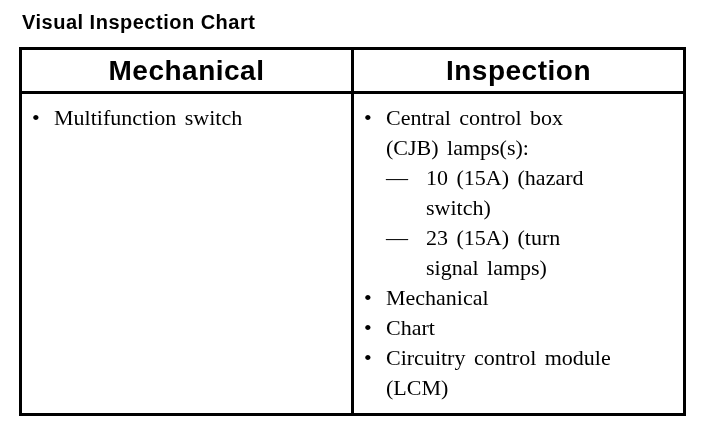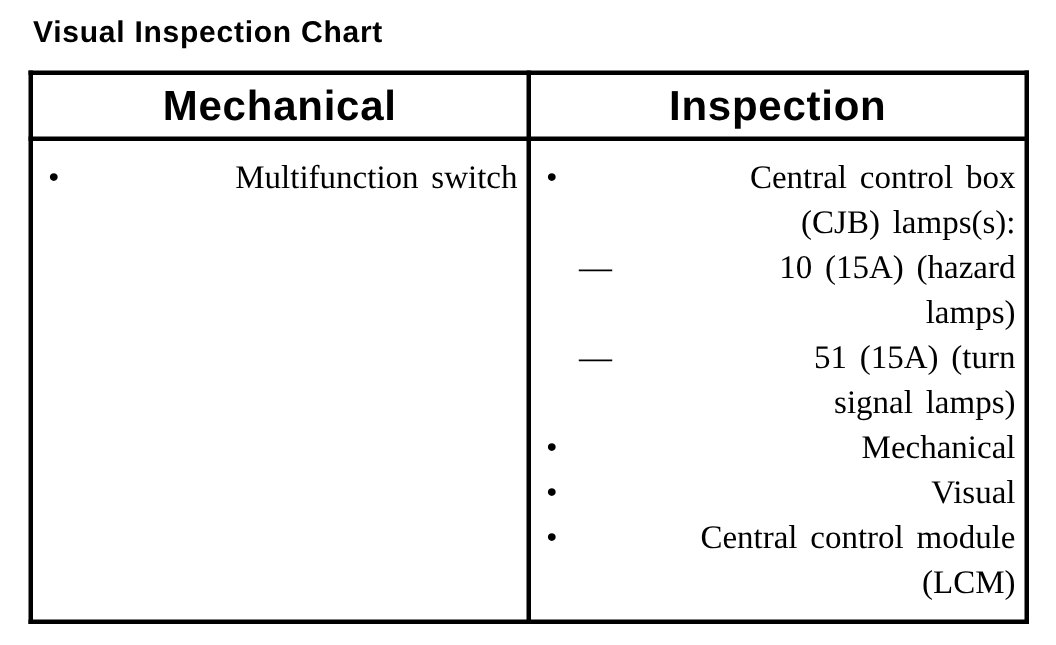--- a/index.html
+++ b/index.html
@@ -58,21 +58,21 @@
     width: 22px;
     display: inline-block;
   }
   .li.sub {
     margin-left: 22px;
   }
   .li.sub .marker {
     flex: 0 0 40px;
     width: 40px;
   }
-  .li .txt { flex: 1 1 auto; text-align: right; }
+  .li .txt { flex: 1 1 auto; }
   .line { white-space: nowrap; }
 </style>
 </head>
 <body>
 
 <div class="title">Visual Inspection Chart</div>
 
 <table class="vic">
   <thead>
     <tr>
@@ -95,45 +95,45 @@
           <span class="marker">•</span>
           <span class="txt">
             <div class="line">Central control box</div>
             <div class="line">(CJB) lamps(s):</div>
           </span>
         </div>
         <div class="li sub">
           <span class="marker">—</span>
           <span class="txt">
             <div class="line">10 (15A) (hazard</div>
-            <div class="line">lamps)</div>
+            <div class="line">switch)</div>
           </span>
         </div>
         <div class="li sub">
           <span class="marker">—</span>
           <span class="txt">
-            <div class="line">51 (15A) (turn</div>
+            <div class="line">23 (15A) (turn</div>
             <div class="line">signal lamps)</div>
           </span>
         </div>
         <div class="li">
           <span class="marker">•</span>
           <span class="txt">
             <span class="line">Mechanical</span>
           </span>
         </div>
         <div class="li">
           <span class="marker">•</span>
           <span class="txt">
-            <span class="line">Visual</span>
+            <span class="line">Chart</span>
           </span>
         </div>
         <div class="li">
           <span class="marker">•</span>
           <span class="txt">
-            <div class="line">Central control module</div>
+            <div class="line">Circuitry control module</div>
             <div class="line">(LCM)</div>
           </span>
         </div>
       </td>
     </tr>
   </tbody>
 </table>
 
 </body></html>

